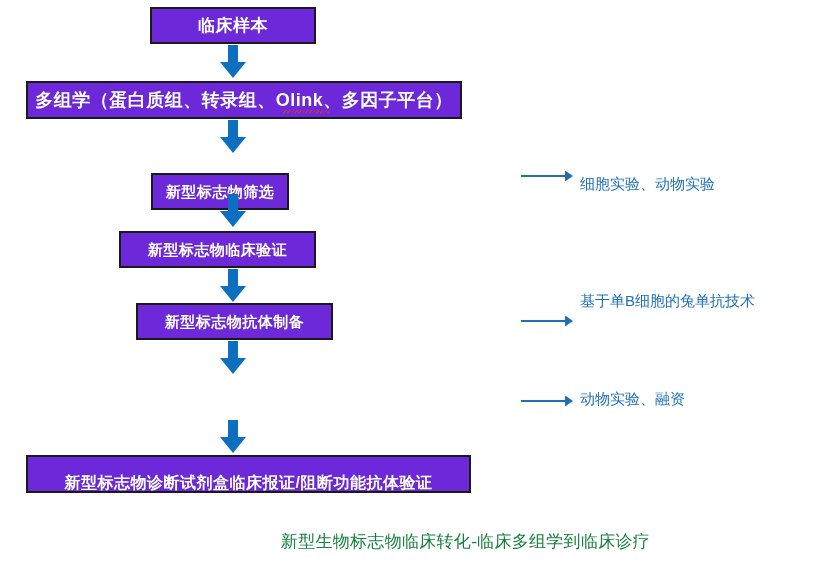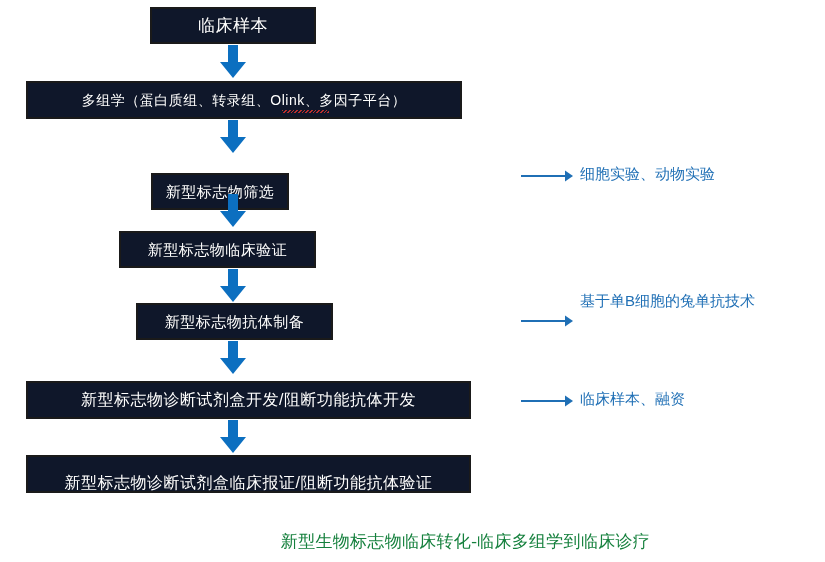--- a/index.html
+++ b/index.html
@@ -21,39 +21,39 @@
     left: 0;
     top: 0;
     width: 825px;
     height: 562px;
   }
 
   
   .node {
     position: absolute;
     box-sizing: border-box;
-    background: #0f172a;
+    background: #6d28d9;
     border: 2px solid #1a1a1a;
     color: #ffffff;
-    font-weight: normal;
+    font-weight: bold;
     display: flex;
     align-items: center;
     justify-content: center;
     letter-spacing: 0.5px;
     line-height: 1;
     white-space: nowrap;
     text-shadow: 0 0 1px rgba(0,0,0,0.25);
   }
   .node .label {
     display: inline-block;
   }
 
   
   .n1 { left: 150px; top: 7px;   width: 166px; height: 37px; font-size: 17px; }
-  .n2 { left: 26px;  top: 81px;  width: 436px; height: 38px; font-size: 14px; }
+  .n2 { left: 26px;  top: 81px;  width: 436px; height: 38px; font-size: 18px; }
   .n3 { left: 151px; top: 156px; width: 138px; height: 37px; font-size: 15px; margin-top: 17px; }
   .n4 { left: 119px; top: 231px; width: 197px; height: 37px; font-size: 15px; }
   .n5 { left: 136px; top: 303px; width: 197px; height: 37px; font-size: 15px; text-align: center; }
   .n6 { left: 26px;  top: 381px; width: 445px; height: 38px; font-size: 16px; }
   .n7 { left: 26px;  top: 455px; width: 445px; height: 38px; font-size: 16px; align-items: flex-end; }
 
   
   .squiggle {
     position: absolute;
     left: 282px;
@@ -91,21 +91,21 @@
   .ha3 { left: 521px; top: 394px; }
 
   
   .annot {
     position: absolute;
     color: #1F6FB5;
     font-size: 15px;
     white-space: nowrap;
     line-height: 1;
   }
-  .an1 { left: 580px; top: 166px; }
+  .an1 { left: 580px; top: 176px; }
   .an2 { left: 580px; top: 293px; }
   .an3 { left: 580px; top: 391px; }
 
   
   .caption {
     position: absolute;
     left: 0;
     top: 530px;
     width: 825px;
     text-align: center;
@@ -186,31 +186,28 @@
     </svg>
   </div>
   <div class="annot an2">基于单B细胞的兔单抗技术</div>
 
   <div class="vArrow va5">
     <svg viewBox="0 0 30 34" width="30" height="34" aria-hidden="true">
       <polygon points="10,0 20,0 20,17 28,17 15,33 2,17 10,17" fill="#0C6FC0"></polygon>
     </svg>
   </div>
 
-  <div class="node n6">
-    <span class="label">新型标志物诊断试剂盒开发/阻断功能抗体开发</span>
-  </div>
 
   <div class="hArrow ha3">
     <svg viewBox="0 0 52 14" width="52" height="14" aria-hidden="true">
       <line x1="0" y1="7" x2="44" y2="7" stroke="#1F6FB5" stroke-width="2.2"></line>
       <polygon points="44,1.5 52,7 44,12.5" fill="#1F6FB5"></polygon>
     </svg>
   </div>
-  <div class="annot an3">临床样本、融资</div>
+  <div class="annot an3">动物实验、融资</div>
 
   <div class="vArrow va6">
     <svg viewBox="0 0 30 34" width="30" height="34" aria-hidden="true">
       <polygon points="10,0 20,0 20,17 28,17 15,33 2,17 10,17" fill="#0C6FC0"></polygon>
     </svg>
   </div>
 
   <div class="node n7">
     <span class="label">新型标志物诊断试剂盒临床报证/阻断功能抗体验证</span>
   </div>

